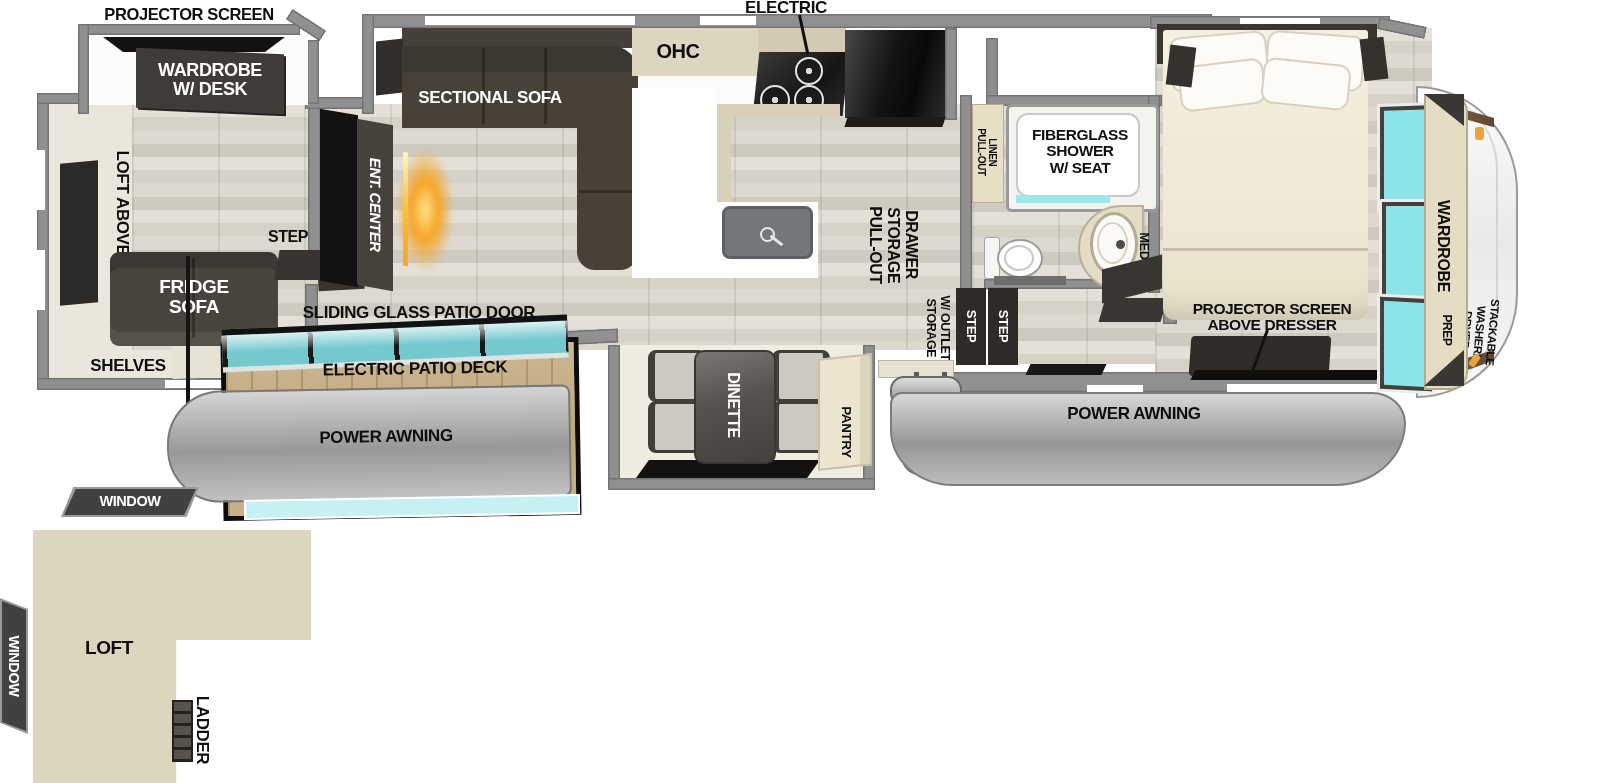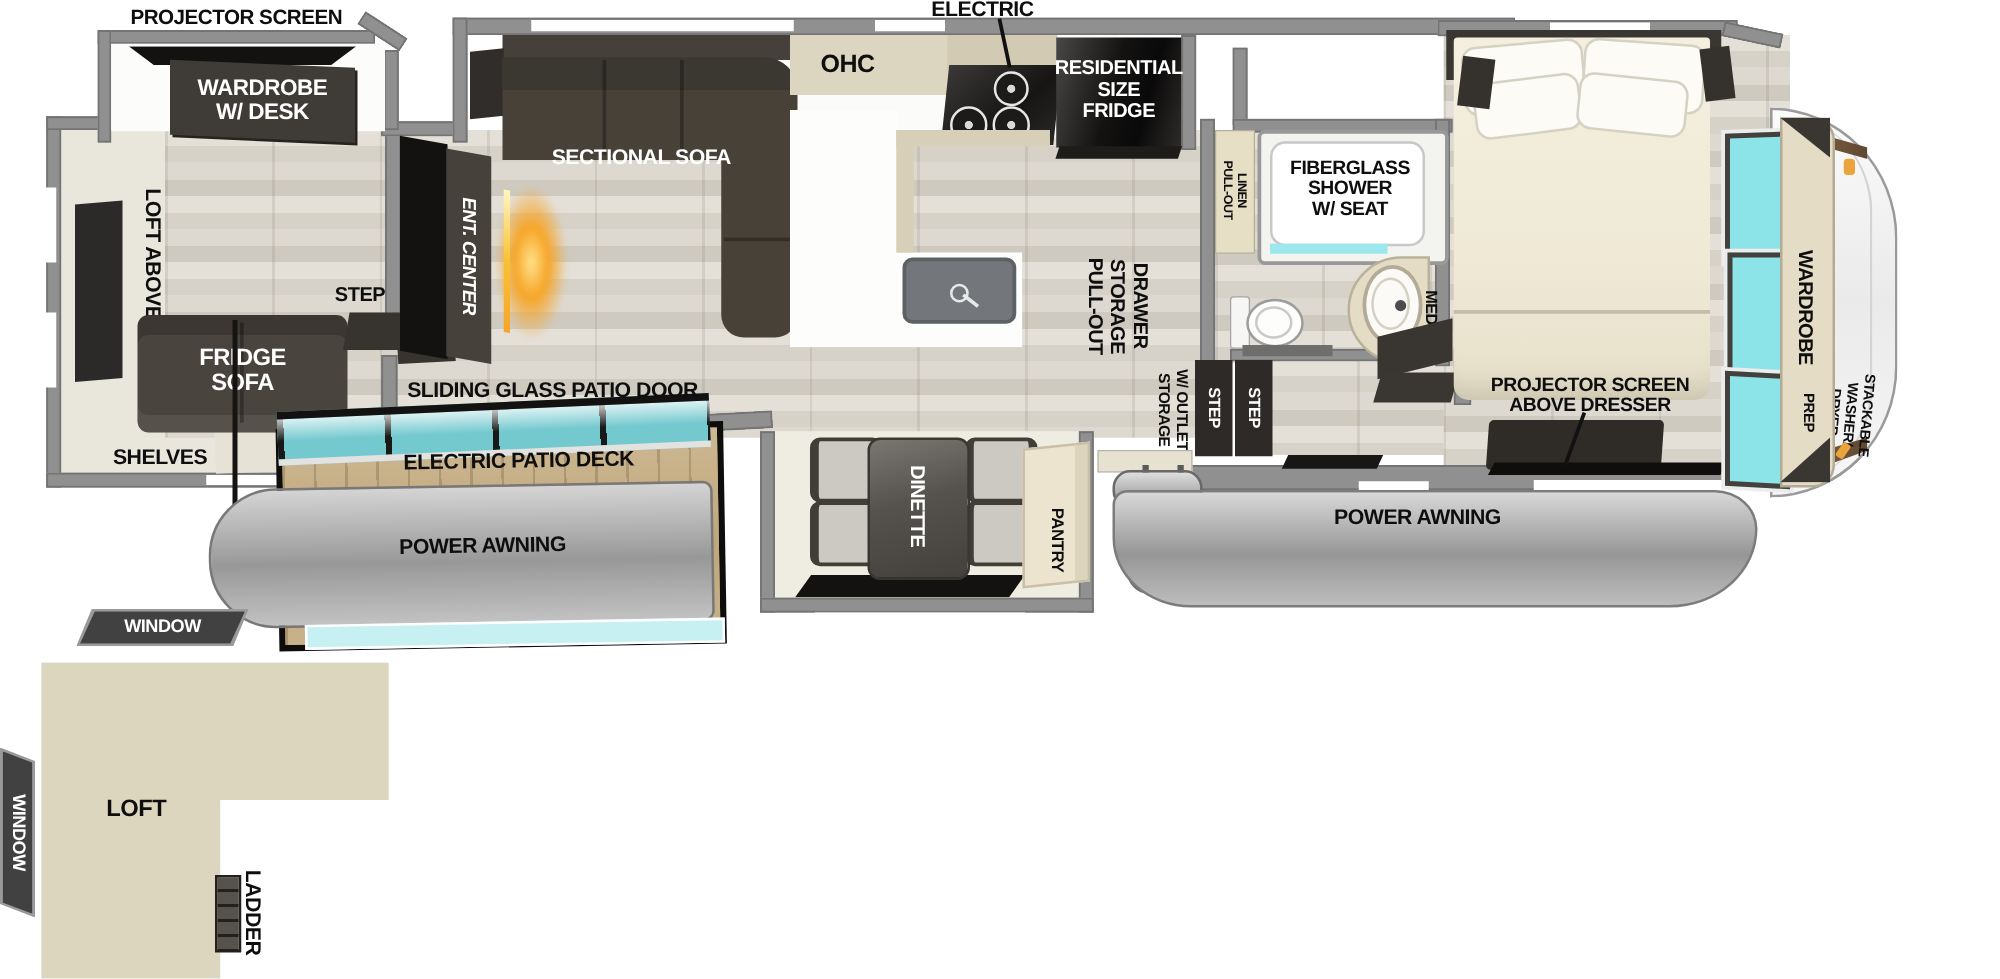--- a/index.html
+++ b/index.html
@@ -89,41 +89,38 @@
   <div class="abs" style="left:318px;top:266px;width:46px;height:24px;background:#37332e;transform:rotate(-3deg);"></div>
 
   <div class="abs" style="left:402px;top:28px;width:230px;height:20px;background:#45403a;"></div>
   <div class="abs" style="left:376px;top:40px;width:27px;height:54px;background:#302d2a;transform:skewY(-6deg);"></div>
   <div class="abs" style="left:402px;top:46px;width:236px;height:82px;background:#474138;border-radius:0 28px 0 0;"></div>
   <div class="abs" style="left:402px;top:46px;width:236px;height:26px;background:#3b3731;border-radius:0 28px 0 0;"></div>
   <div class="abs" style="left:577px;top:112px;width:61px;height:158px;background:#474138;border-radius:0 0 18px 18px;"></div>
   <div class="abs" style="left:482px;top:48px;width:2.5px;height:76px;background:rgba(0,0,0,.28);"></div>
   <div class="abs" style="left:544px;top:48px;width:2.5px;height:76px;background:rgba(0,0,0,.28);"></div>
   <div class="abs" style="left:579px;top:190px;width:58px;height:2.5px;background:rgba(0,0,0,.28);"></div>
-  <div class="lbl wt" style="left:513px;top:98px;margin-top:28px;">SECTIONAL SOFA</div>
+  <div class="lbl wt" style="left:490px;top:98px;">SECTIONAL SOFA</div>
 
   <div class="blk" style="left:320px;top:112px;width:38px;height:172px;transform:skewY(10deg);"></div>
   <div class="abs" style="left:357px;top:122px;width:36px;height:166px;background:#46413b;transform:skewY(10deg);"></div>
   <div class="abs" style="left:396px;top:148px;width:58px;height:124px;background:radial-gradient(closest-side,#ffe28a,#f6a528 46%,rgba(246,165,40,0));filter:blur(2px);"></div>
   <div class="abs" style="left:403px;top:152px;width:5px;height:114px;background:linear-gradient(180deg,#fff6c0,#f9c133,#f6a528);transform:skewY(10deg);"></div>
   <div class="vt wt" style="left:375px;top:205px;font-size:15px;transform:translate(-50%,-50%) skewY(10deg);">ENT. CENTER</div>
 
   <div class="abs" style="left:632px;top:28px;width:130px;height:48px;background:#dcd5bf;"></div>
   <div class="abs" style="left:758px;top:28px;width:88px;height:28px;background:#d2cab2;"></div>
   <div class="lbl" style="left:678px;top:52px;font-size:20px;">OHC</div>
   <div class="abs" style="left:756px;top:52px;width:90px;height:64px;background:linear-gradient(135deg,#3b3937,#161514 60%,#2a2826);transform:skewX(-6deg);"></div>
   <div class="burner" style="left:795px;top:57px;width:24px;height:24px;"></div>
   <div class="burner" style="left:760px;top:85px;width:26px;height:26px;"></div>
   <div class="burner" style="left:794px;top:85px;width:26px;height:26px;"></div>
   <div class="lbl" style="left:786px;top:8px;">ELECTRIC</div>
   <div class="abs" style="left:798px;top:15px;width:2.5px;height:40px;background:#111;transform:rotate(-12deg);transform-origin:top center;"></div>
   <div class="abs" style="left:845px;top:30px;width:100px;height:88px;background:linear-gradient(105deg,#4a4846 0%,#141312 45%,#0a0909 70%,#2e2c2a 100%);"></div>
-  <div class="lbl wt" style="left:895px;top:73px;font-size:16px;">RESIDENTIAL
-SIZE
-FRIDGE</div>
   <div class="abs" style="left:846px;top:117px;width:98px;height:10px;background:#1e1c1a;transform:skewX(-18deg);"></div>
   <div class="abs" style="left:632px;top:88px;width:186px;height:190px;background:#fdfdfc;clip-path:polygon(0 0,46% 0,46% 60%,100% 60%,100% 100%,0 100%);"></div>
   <div class="abs" style="left:717px;top:104px;width:123px;height:13px;background:#d7cfb8;"></div>
   <div class="abs" style="left:717px;top:104px;width:14px;height:98px;background:#d7cfb8;"></div>
   <div class="abs" style="left:722px;top:206px;width:85px;height:47px;background:#73767a;border:3px solid #5d6064;border-radius:8px;"></div>
   <div class="abs" style="left:760px;top:227px;width:11px;height:11px;border:2px solid #e8e8e8;border-radius:50%;"></div>
   <div class="abs" style="left:769px;top:239px;width:15px;height:3px;background:#e8e8e8;transform:rotate(38deg);"></div>
   <div class="vt" style="left:893px;top:245px;font-size:16px;">PULL-OUT
 STORAGE
 DRAWER</div>
@@ -190,21 +187,21 @@
   <div class="vt" style="left:1443px;top:246px;font-size:16px;">WARDROBE</div>
   <div class="vt" style="left:1446px;top:330px;font-size:12px;">PREP</div>
 
   <div class="abs" style="left:222px;top:340px;width:358px;height:178px;background:#0e0d0b;transform:rotate(-1deg);">
     <div class="wood2" style="left:5px;top:5px;width:348px;height:168px;"></div>
   </div>
   <div class="abs" style="left:222px;top:322px;width:346px;height:32px;transform:rotate(-2.5deg);background:linear-gradient(180deg,rgba(255,255,255,.75),rgba(255,255,255,0) 55%),repeating-linear-gradient(90deg,rgba(18,16,14,.95) 0 5px,rgba(0,0,0,0) 5px 86px),#74c9cf;border-top:6px solid #141210;border-bottom:5px solid #e2e2e0;"></div>
   <div class="abs" style="left:186px;top:256px;width:4px;height:236px;background:#161412;"></div>
   <div class="abs" style="left:167px;top:388px;width:400px;height:108px;background:linear-gradient(180deg,#d4d4d4,#989898 55%,#c2c2c2);border:2px solid #787878;border-radius:54px 8px 8px 54px;transform:rotate(-1deg);"></div>
   <div class="abs" style="left:244px;top:497px;width:332px;height:16px;background:#c6f0f2;border:2px solid #fff;transform:rotate(-1deg);"></div>
-  <div class="lbl" style="left:442px;top:313px;">SLIDING GLASS PATIO DOOR</div>
+  <div class="lbl" style="left:419px;top:313px;">SLIDING GLASS PATIO DOOR</div>
   <div class="lbl" style="left:415px;top:369px;transform:translate(-50%,-50%) rotate(-1deg);">ELECTRIC PATIO DECK</div>
   <div class="lbl" style="left:386px;top:437px;transform:translate(-50%,-50%) rotate(-1deg);">POWER AWNING</div>
 
   <div class="abs" style="left:608px;top:345px;width:267px;height:145px;background:#efece2;"></div>
   <div class="wall" style="left:608px;top:345px;width:12px;height:145px;"></div>
   <div class="wall" style="left:863px;top:345px;width:12px;height:145px;"></div>
   <div class="wall" style="left:608px;top:478px;width:267px;height:12px;"></div>
   <div class="wwin" style="left:652px;top:490px;width:168px;height:7px;"></div>
   <div class="blk" style="left:636px;top:460px;width:184px;height:18px;clip-path:polygon(7% 0,100% 0,93% 100%,0 100%);"></div>
   <div class="abs" style="left:648px;top:350px;width:44px;height:46px;background:#ccc9c2;border:3px solid #413d37;border-left-width:7px;border-right-width:7px;border-radius:8px;"></div>

